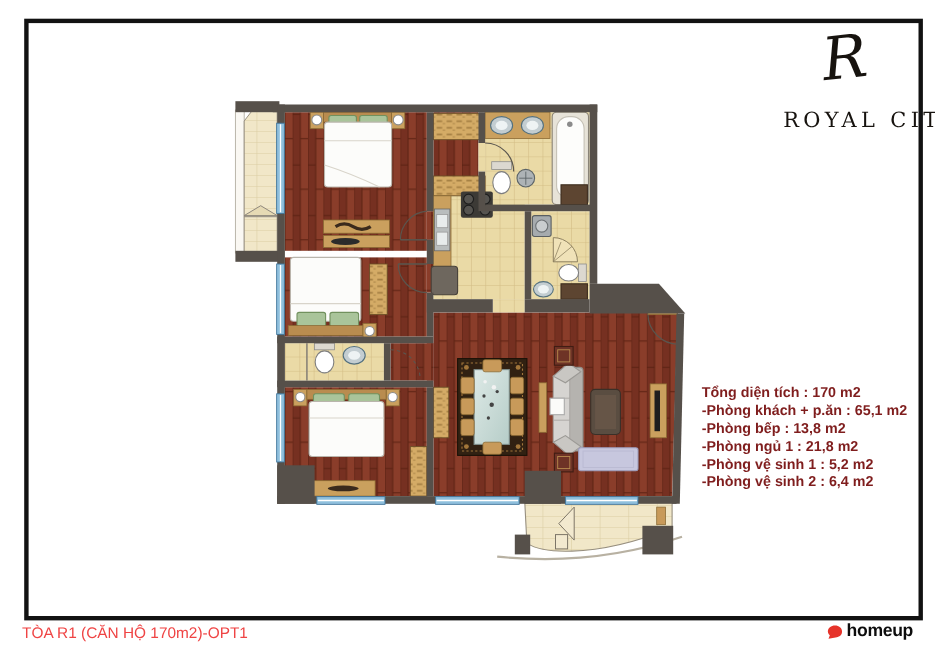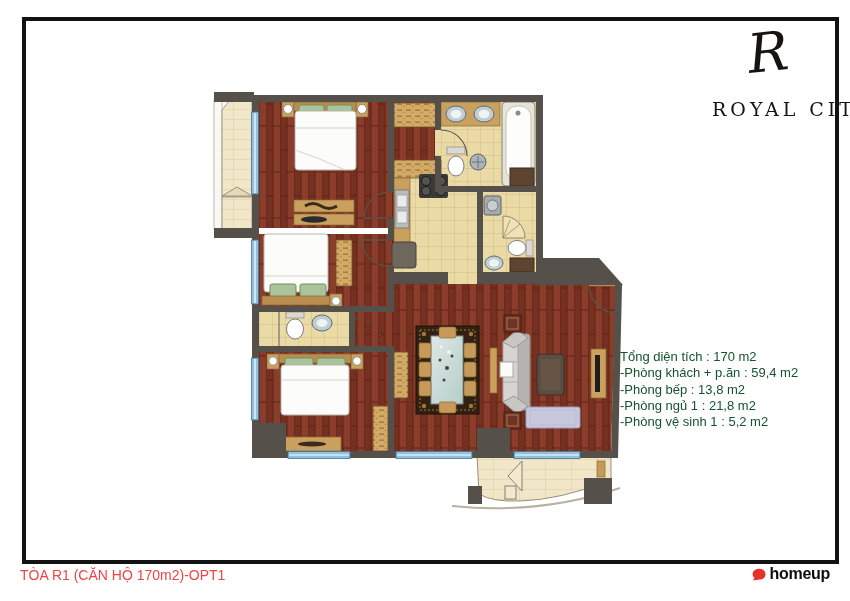--- a/index.html
+++ b/index.html
@@ -6,22 +6,22 @@
   .page{position:relative;width:850px;height:601px;background:#ffffff;overflow:hidden;
         font-family:"Liberation Sans",sans-serif;}
   .frame{position:absolute;left:22px;top:17px;width:809px;height:539px;
          border:4px solid #121212;background:#ffffff;}
   .plan{position:absolute;left:0;top:0;width:850px;height:601px;}
   .logo{position:absolute;top:26px;right:26px;width:112px;text-align:center;color:#17130f;}
   .logo-r{font-family:"DejaVu Serif",serif;font-style:italic;font-size:54px;line-height:1.0;
           transform:rotate(-6deg);}
   .logo-name{font-family:"DejaVu Serif",serif;font-size:19px;letter-spacing:4px;margin-top:18px;
              white-space:nowrap;}
-  .area-info{position:absolute;left:620px;top:349px;width:205px;color:#14532d;
-             font-size:13px;line-height:16.3px;font-weight:normal;}
+  .area-info{position:absolute;left:638px;top:349px;width:205px;color:#7f1d1d;
+             font-size:13px;line-height:16.3px;font-weight:bold;}
   .area-info .room-line{white-space:nowrap;}
   .plan-title{position:absolute;left:20px;top:567px;font-size:14px;color:#ef4444;}
   .homeup{position:absolute;right:20px;top:565px;display:flex;align-items:center;gap:3px;
           font-weight:bold;font-size:16px;color:#0d0d0d;letter-spacing:-0.3px;}
   .homeup svg{display:block;}
 </style>
 </head>
 <body>
 
 <div class="page">
@@ -274,24 +274,25 @@
     </g>
   </svg>
 
   <div class="logo">
     <div class="logo-r">R</div>
     <div class="logo-name">ROYAL CITY</div>
   </div>
 
   <div class="area-info">
     <div>Tổng diện tích : 170 m2</div>
-    <div class="room-line">-Phòng khách + p.ăn : 59,4 m2</div>
+    <div class="room-line">-Phòng khách + p.ăn : 65,1 m2</div>
     <div class="room-line">-Phòng bếp : 13,8 m2</div>
     <div class="room-line">-Phòng ngủ 1 : 21,8 m2</div>
     <div class="room-line">-Phòng vệ sinh 1 : 5,2 m2</div>
+    <div class="room-line">-Phòng vệ sinh 2 : 6,4 m2</div>
   </div>
 
   <div class="plan-title">TÒA R1 (CĂN HỘ 170m2)-OPT1</div>
 
   <div class="homeup">
     <svg width="16" height="15" viewBox="0 0 16 15">
       <path d="M14.5,7.2 C14.5,10.4 12.3,12.4 8.6,12.5 L2.2,13.6 L3.4,10.6 C2.3,9.7 1.6,8.6 1.6,7.2 C1.6,4 4.5,1.7 8.1,1.7 C11.7,1.7 14.5,4 14.5,7.2 Z" fill="#e6332a"></path>
     </svg>
     <span>homeup</span>
   </div>

